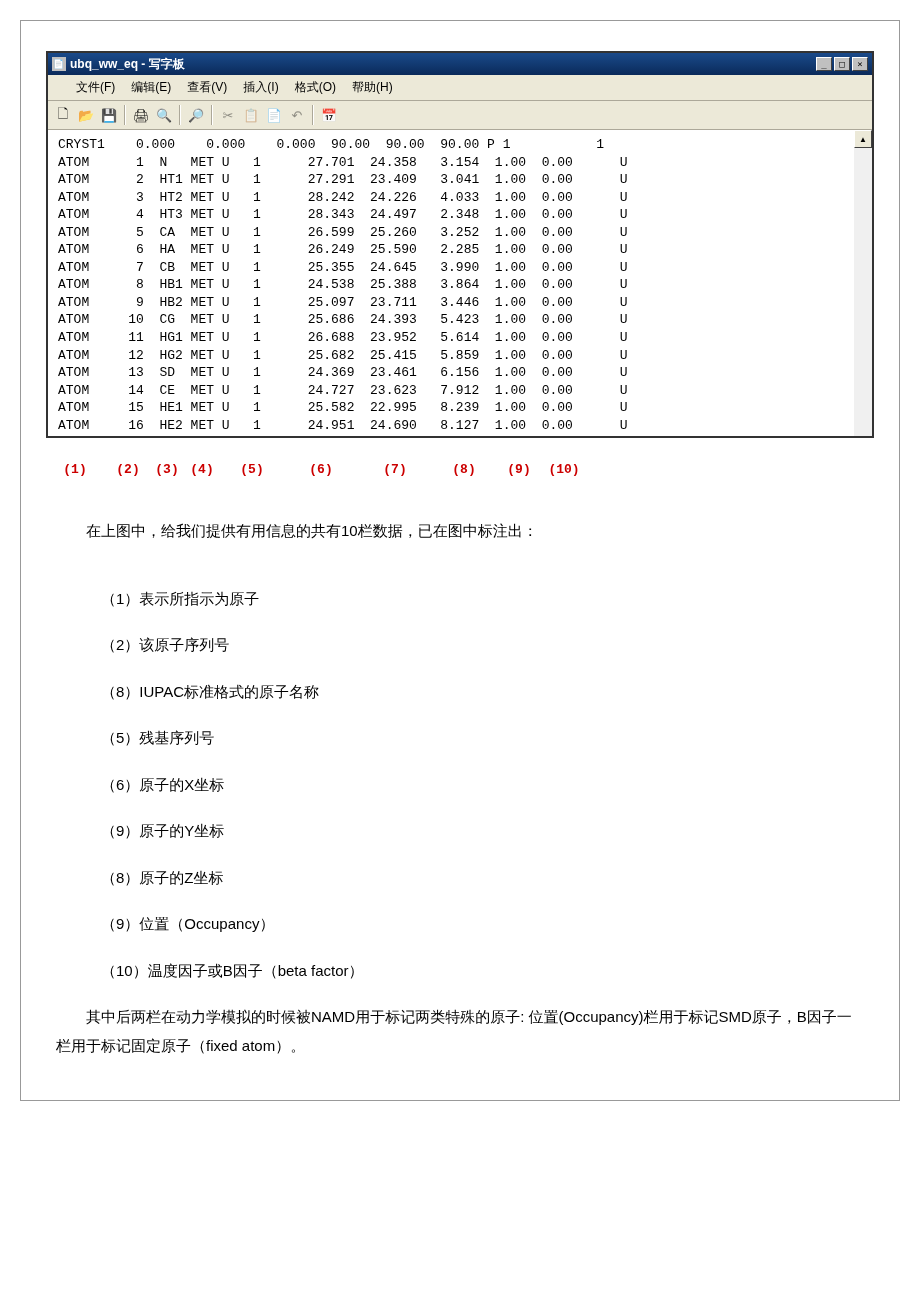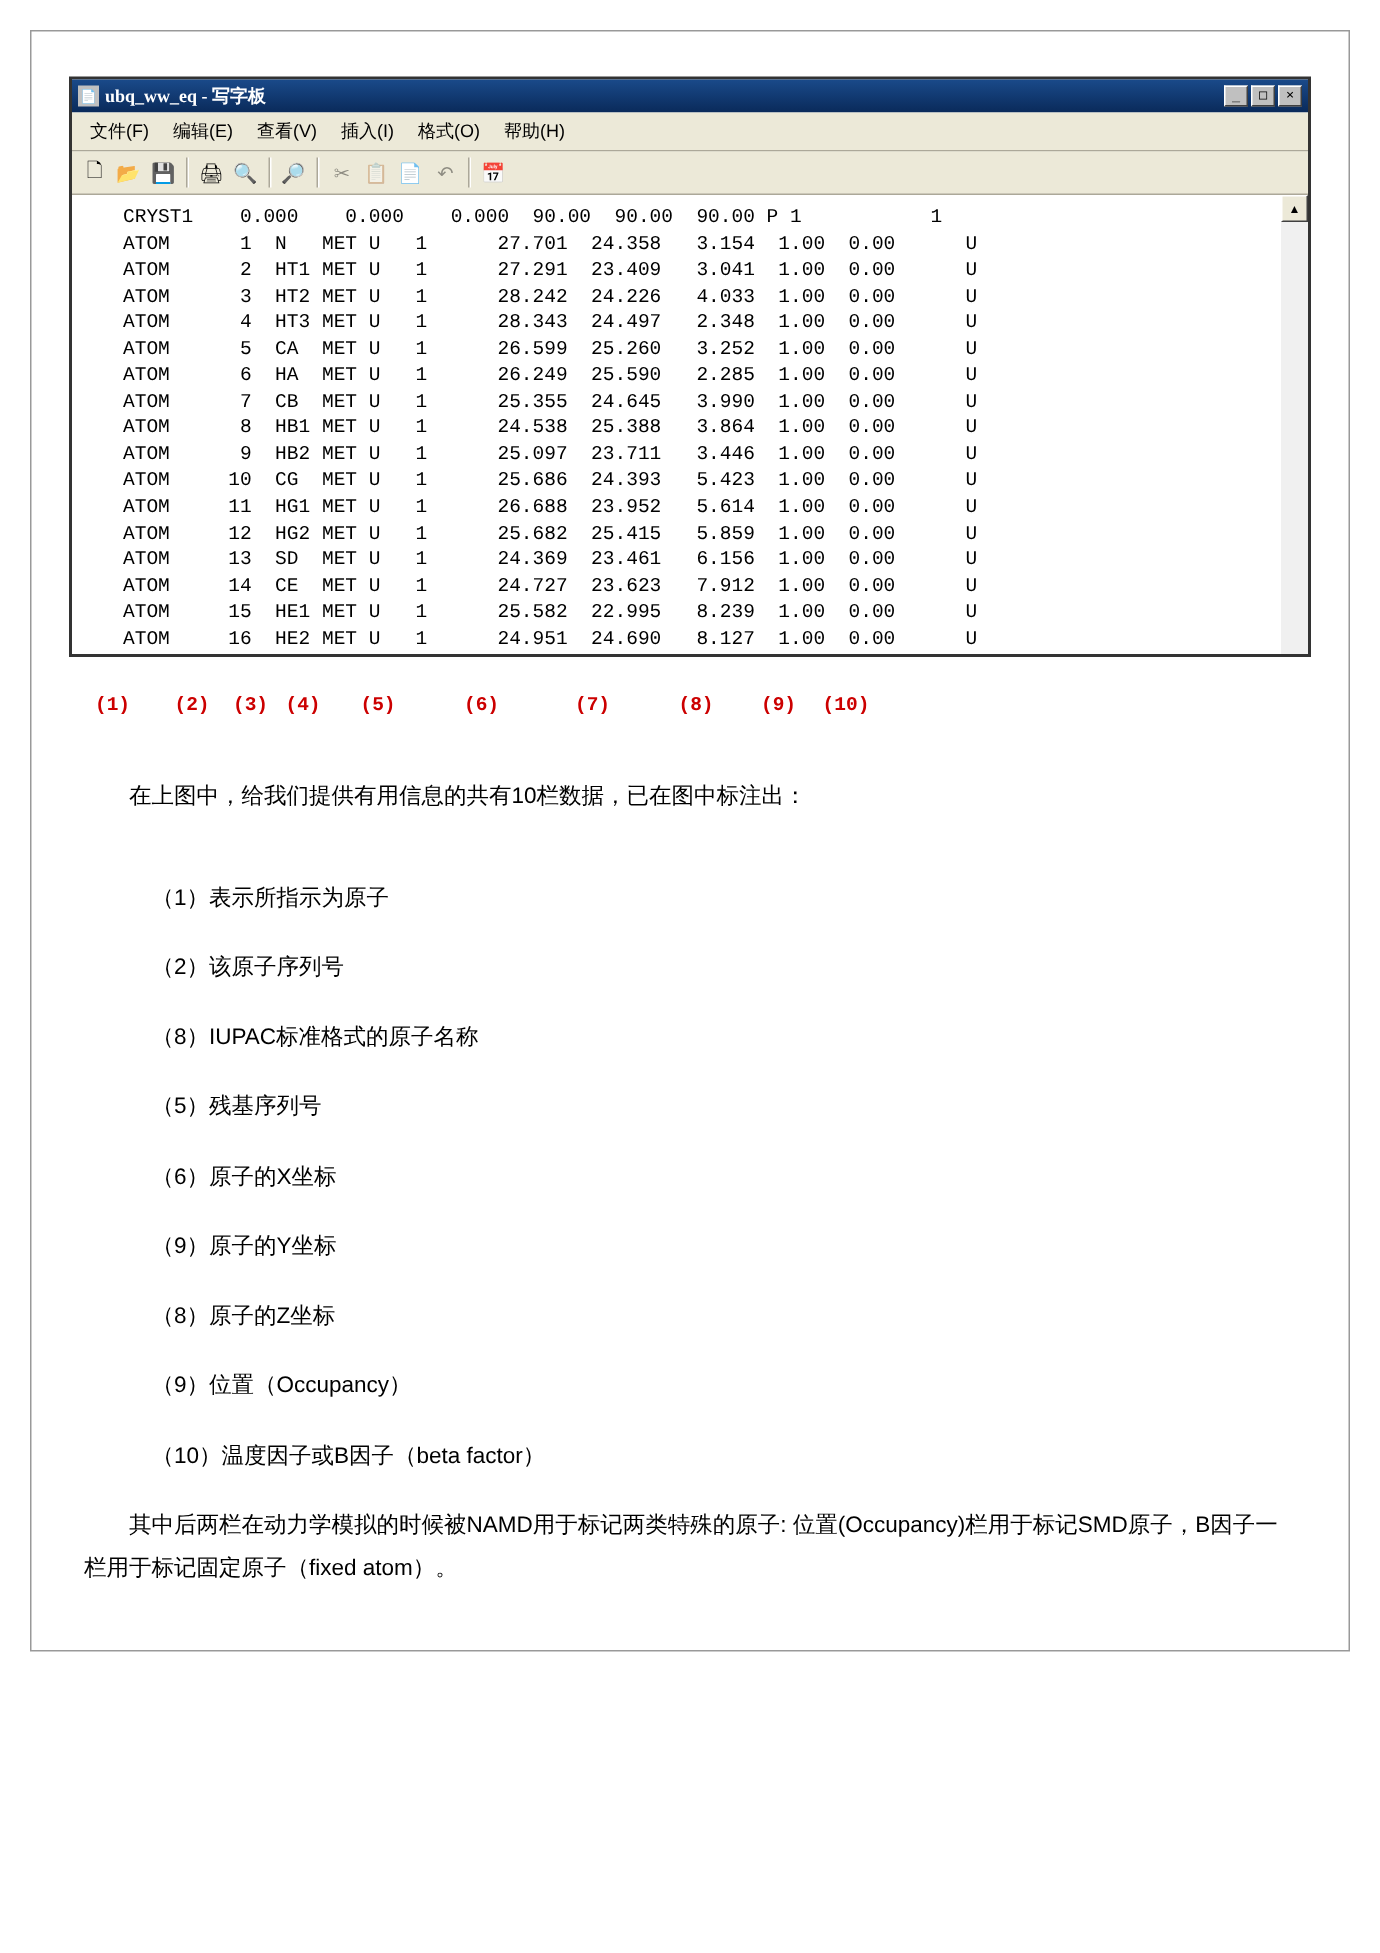--- a/index.html
+++ b/index.html
@@ -2,33 +2,33 @@
 <html><head>
 <meta charset="utf-8">
 <style>
 * { margin: 0; padding: 0; box-sizing: border-box; }
 body { font-family: "Microsoft YaHei", SimSun, sans-serif; background: #fff; padding: 20px; font-size: 14px; }
 .page-frame { border: 1px solid #999; padding: 30px 15px; width: 880px; margin: 0 auto; }
 
 .win { border: 2px solid #333; background: #fff; margin: 0 10px 20px 10px; position: relative; }
 .titlebar { background: linear-gradient(to bottom, #1a4a8a, #0a2a5a); color: #fff; display: flex; align-items: center; height: 22px; padding: 0 4px; font-size: 12px; }
 .titlebar .ticon { width: 14px; height: 14px; background: #c0c0c0; margin-right: 4px; display: flex; align-items: center; justify-content: center; font-size: 9px; }
-.title-text { flex: 1; font-weight: bold; font-family: Liberation Serif, serif; }
+.title-text { flex: 1; font-weight: bold; }
 .winbtns { display: flex; gap: 2px; }
 .winbtn { width: 16px; height: 14px; background: #c0c0c0; border: 1px solid #fff; border-right-color: #404040; border-bottom-color: #404040; display: flex; align-items: center; justify-content: center; font-size: 9px; font-family: monospace; color: #000; }
 
-.menubar { background: #ece9d8; display: flex; padding: 2px 4px; font-size: 12px; border-bottom: 1px solid #aca899; text-align: center; }
+.menubar { background: #ece9d8; display: flex; padding: 2px 20px; font-size: 12px; border-bottom: 1px solid #aca899; text-align: center; }
 .menu-item { padding: 2px 8px; cursor: default; }
 
 .toolbar { background: #ece9d8; display: flex; align-items: center; padding: 3px 4px; gap: 1px; border-bottom: 1px solid #aca899; }
 .tbtn { width: 22px; height: 22px; display: flex; align-items: center; justify-content: center; border: 1px solid transparent; font-size: 13px; }
 .tbtn.disabled { opacity: 0.4; }
 .tsep { width: 2px; height: 20px; margin: 0 3px; border-left: 1px solid #aca899; border-right: 1px solid #fff; }
 
-.content-wrap { display: flex; background: #fff; padding-left: 24px; }
+.content-wrap { display: flex; background: #fff; }
 .content { flex: 1; padding: 6px 10px 2px 10px; font-family: "Courier New", monospace; font-size: 13px; line-height: 1.35; white-space: pre; color: #000; overflow: hidden; }
 .scrollbar { width: 18px; background: #ece9d8; display: flex; flex-direction: column; }
 .scroll-arrow { height: 18px; background: #ece9d8; border: 1px solid #fff; border-right-color: #404040; border-bottom-color: #404040; display: flex; align-items: center; justify-content: center; font-size: 8px; }
 .scroll-track { flex: 1; background: #f0f0f0; }
 
 .markers { display: flex; padding: 4px 10px 0 10px; font-weight: bold; color: #c00; font-family: "Courier New", monospace; font-size: 13px; }
 .markers span { text-align: center; }
 
 .explain { padding: 40px 20px 10px 20px; font-size: 15px; line-height: 1.9; }
 .explain .intro { margin-bottom: 18px; text-indent: 2em; }

